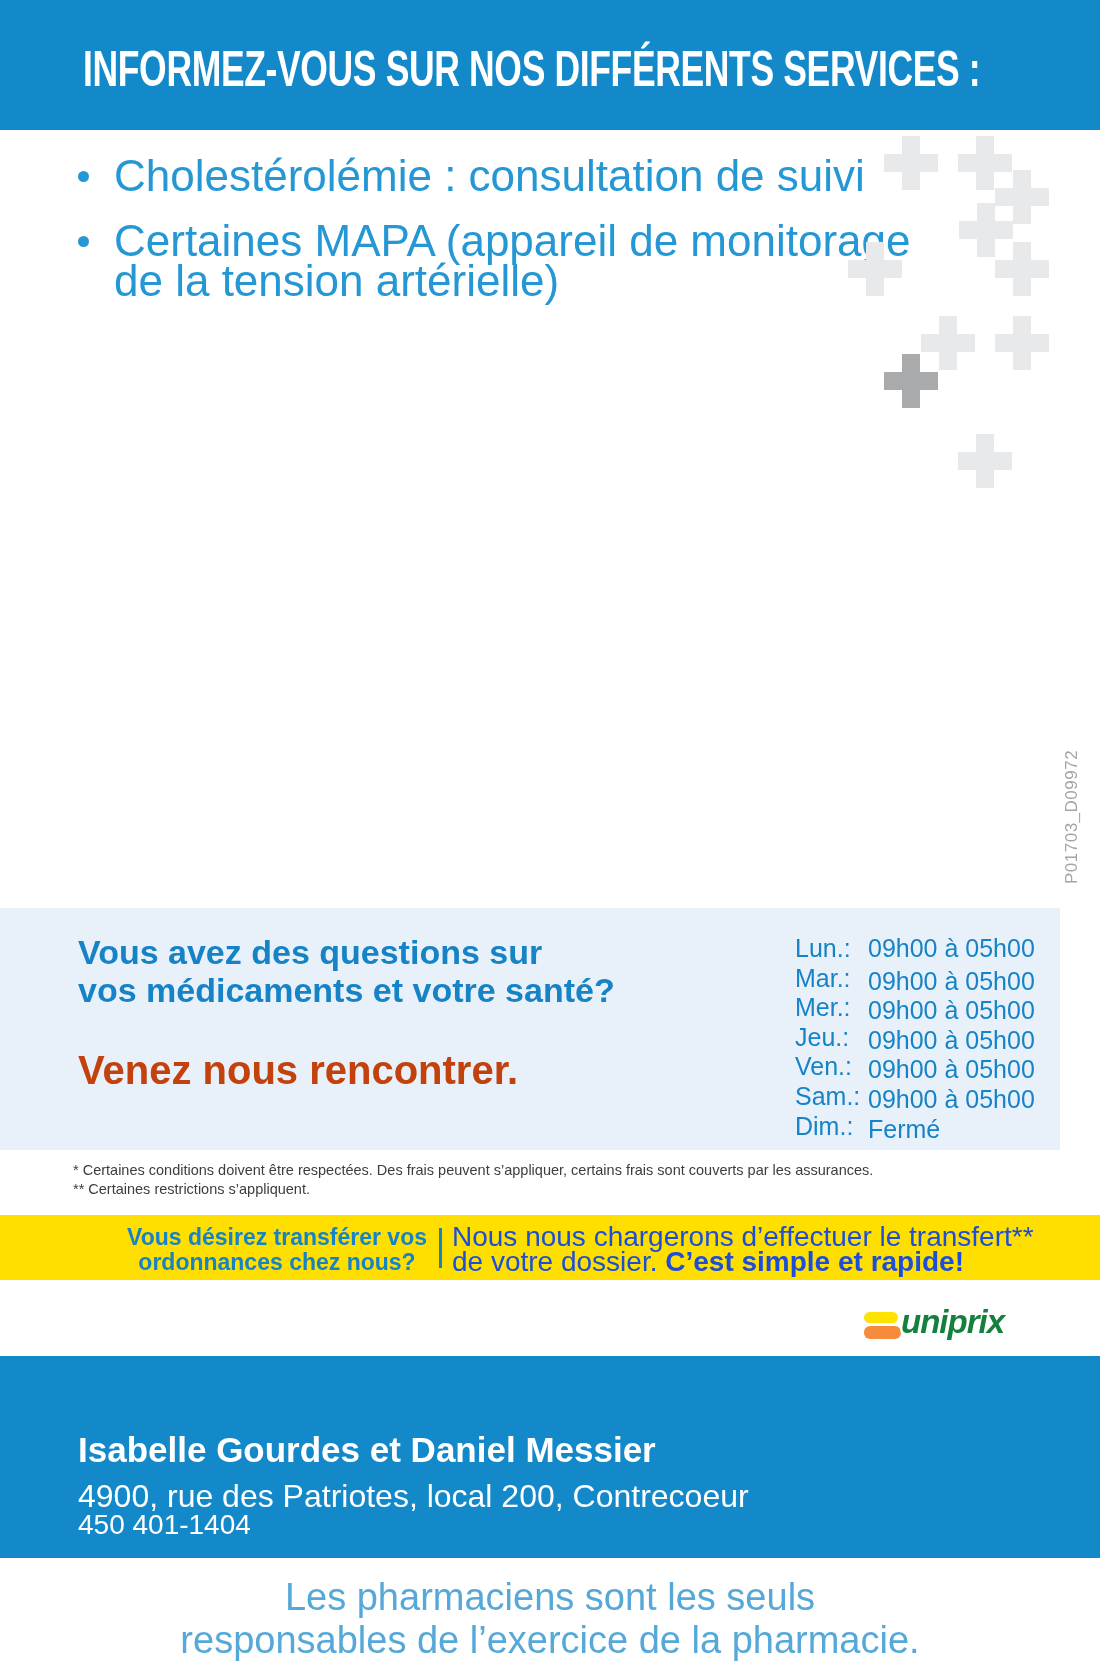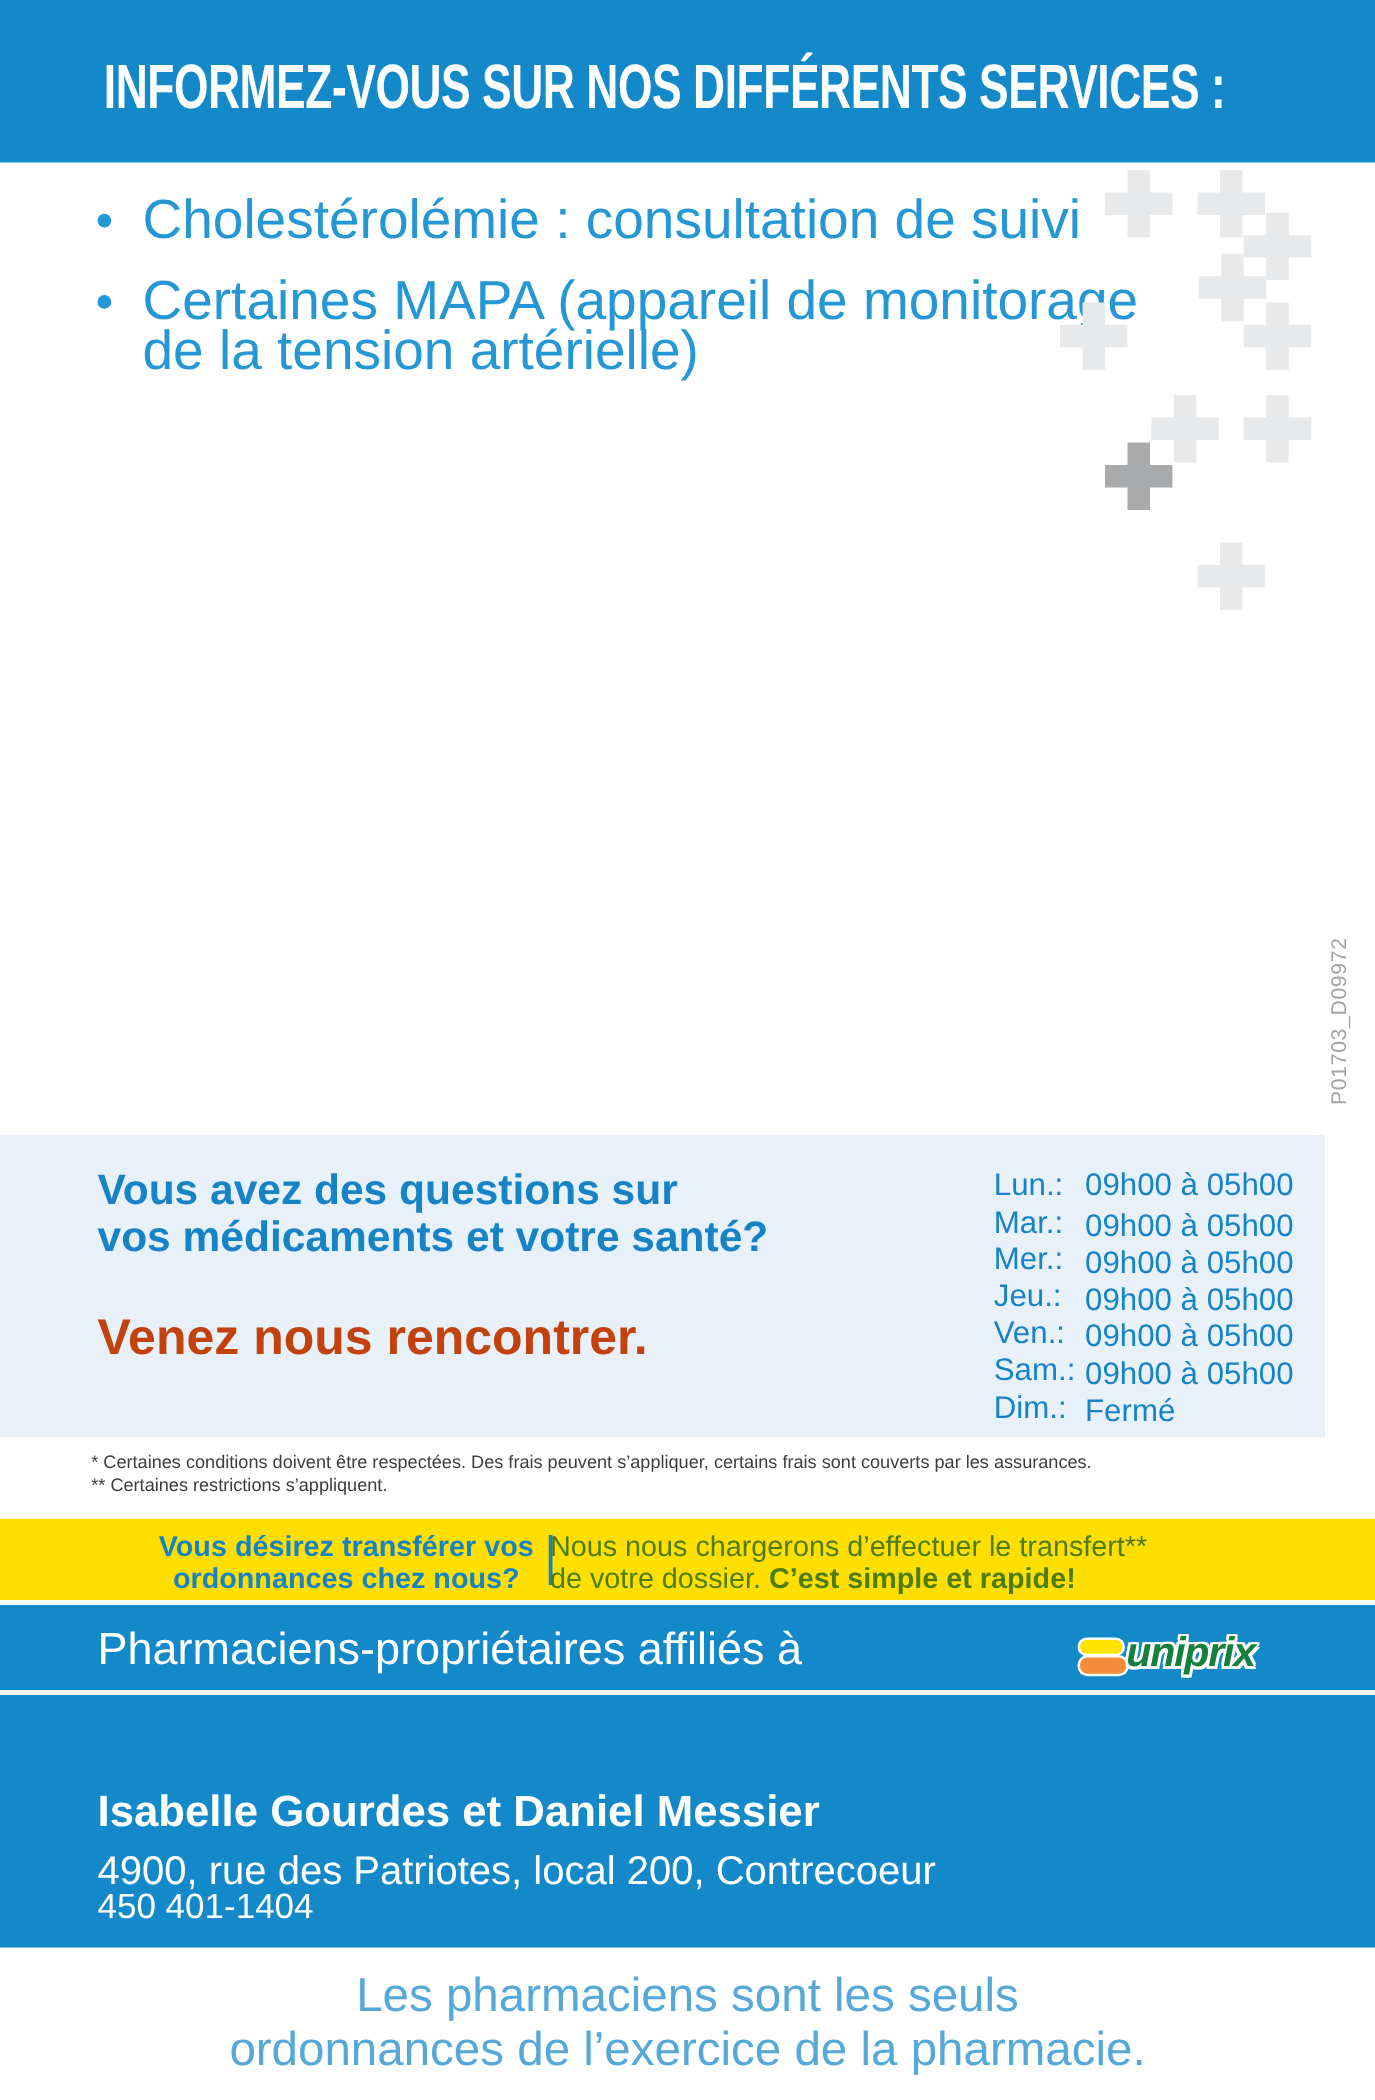--- a/index.html
+++ b/index.html
@@ -43,21 +43,21 @@
 
   
   .footnotes { position: absolute; left: 73px; top: 1161px; color: #3d3d3d; font-size: 14.5px; line-height: 19px; }
   .footnote-line { display: block; white-space: nowrap; }
 
   
   .transfer-bar { position: absolute; left: 0; top: 1215px; width: 1100px; height: 65px; background: #ffdf00; }
   .transfer-q { position: absolute; left: 277px; top: 10px; transform: translateX(-50%); text-align: center;
                 color: #1583c6; font-weight: bold; font-size: 23px; line-height: 24.5px; }
   .transfer-divider { position: absolute; left: 439px; top: 13px; width: 3px; height: 40px; background: #1583c6; }
-  .transfer-a { position: absolute; left: 440px; top: 10px; color: #4d7c0f; font-size: 23px; line-height: 24.5px; }
+  .transfer-a { position: absolute; left: 452px; top: 10px; color: #1d4ed8; font-size: 28px; line-height: 24.5px; }
   .t-line { display: block; white-space: nowrap; }
   .t-bold { font-weight: bold; }
 
   
   .affil-bar { position: absolute; left: 0; top: 1284px; width: 1100px; height: 68px; background: #1489c9; }
   .affil-label { position: absolute; left: 78px; top: 14px; color: #ffffff; font-size: 36px; white-space: nowrap; }
   .white-rule { position: absolute; left: 0; top: 1352px; width: 1100px; height: 4px; background: #ffffff; }
 
   
   .uniprix-logo { position: absolute; left: 864px; top: 1301px; width: 155px; height: 44px; }
@@ -164,34 +164,31 @@
       <span class="t-line t-bold">Vous désirez transférer vos</span>
       <span class="t-line t-bold">ordonnances chez nous?</span>
     </div>
     <div class="transfer-divider"></div>
     <div class="transfer-a">
       <span class="t-line">Nous nous chargerons d’effectuer le transfert**</span>
       <span class="t-line"><span>de votre dossier. </span><span class="t-bold">C’est simple et rapide!</span></span>
     </div>
   </div>
 
-  <div class="affil-bar">
-    <div class="affil-label">Pharmaciens-propriétaires affiliés à</div>
-  </div>
   <div class="uniprix-logo">
     <span class="logo-bar-yellow"></span>
     <span class="logo-bar-orange"></span>
     <span class="logo-text">uniprix</span>
   </div>
   <div class="white-rule"></div>
 
   <div class="owners-section">
     <div class="owners-names">Isabelle Gourdes et Daniel Messier</div>
     <div class="owners-address">4900, rue des Patriotes, local 200, Contrecoeur</div>
     <div class="owners-phone">450 401-1404</div>
   </div>
 
   <div class="disclaimer">
     <span class="d-line">Les pharmaciens sont les seuls</span>
-    <span class="d-line">ordonnances de l’exercice de la pharmacie.</span>
+    <span class="d-line">responsables de l’exercice de la pharmacie.</span>
   </div>
 
 </div>
 
 </body></html>

